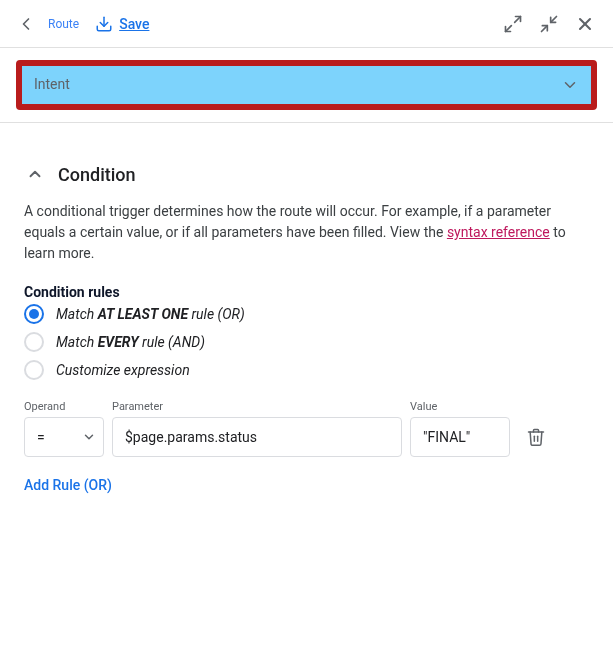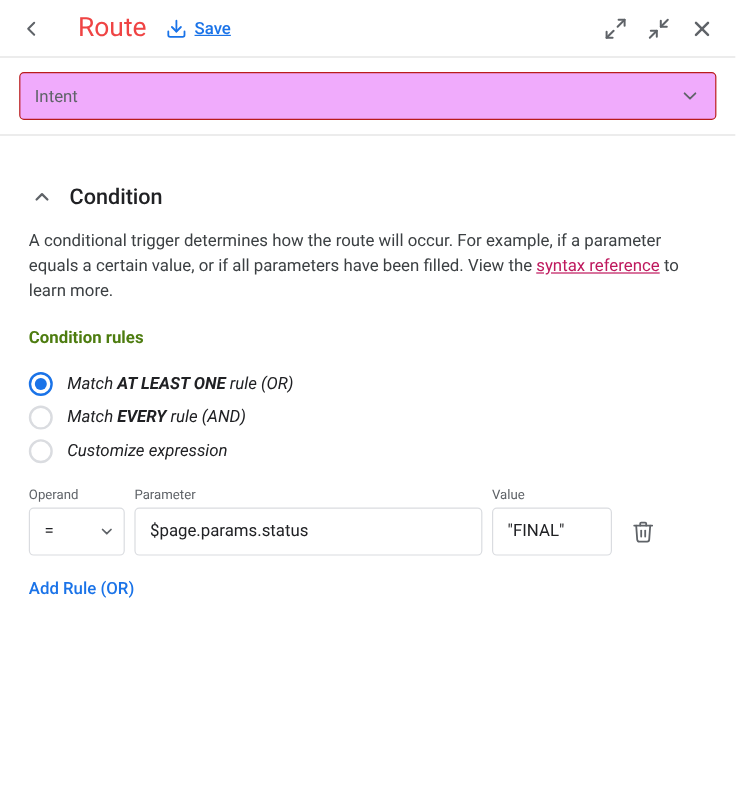--- a/index.html
+++ b/index.html
@@ -35,24 +35,23 @@
     .back-btn {
       background: none;
       border: none;
       cursor: pointer;
       padding: 4px;
       display: flex;
       align-items: center;
     }
 
     .page-title {
-      font-size: 22px;
+      font-size: 12px;
       font-weight: 400;
-      color: #ef4444;
-      margin-left: 17px;
+      color: #3b82f6;
     }
 
     .save-btn {
       display: flex;
       align-items: center;
       gap: 6px;
       background: none;
       border: none;
       cursor: pointer;
       color: #1a73e8;
@@ -79,27 +78,27 @@
       color: #5f6368;
     }
 
     .intent-section {
       padding: 12px 16px;
       border-bottom: 1px solid #e0e0e0;
     }
 
     .intent-dropdown {
       display: flex;
-      align-items: flex-end;
+      align-items: flex-start;
       justify-content: space-between;
-      border: 1px solid #b91c1c;
+      border: 6px solid #b91c1c;
       border-radius: 4px;
       padding: 10px 12px;
       cursor: pointer;
-      background: #f0abfc;
+      background: #7dd3fc;
       width: 100%;
     }
 
     .intent-label {
       color: #5f6368;
       font-size: 14px;
     }
 
     .condition-section {
       padding: 16px 24px;
@@ -137,22 +136,22 @@
     }
 
     .description-text a {
       color: #be185d;
       text-decoration: underline;
     }
 
     .condition-rules-label {
       font-size: 14px;
       font-weight: 700;
-      color: #4d7c0f;
-      margin-bottom: 20px;
+      color: #0f172a;
+      margin-bottom: 4px;
     }
 
     .radio-group {
       display: flex;
       flex-direction: column;
       gap: 8px;
       margin-bottom: 20px;
       font-style: italic;
     }
 

